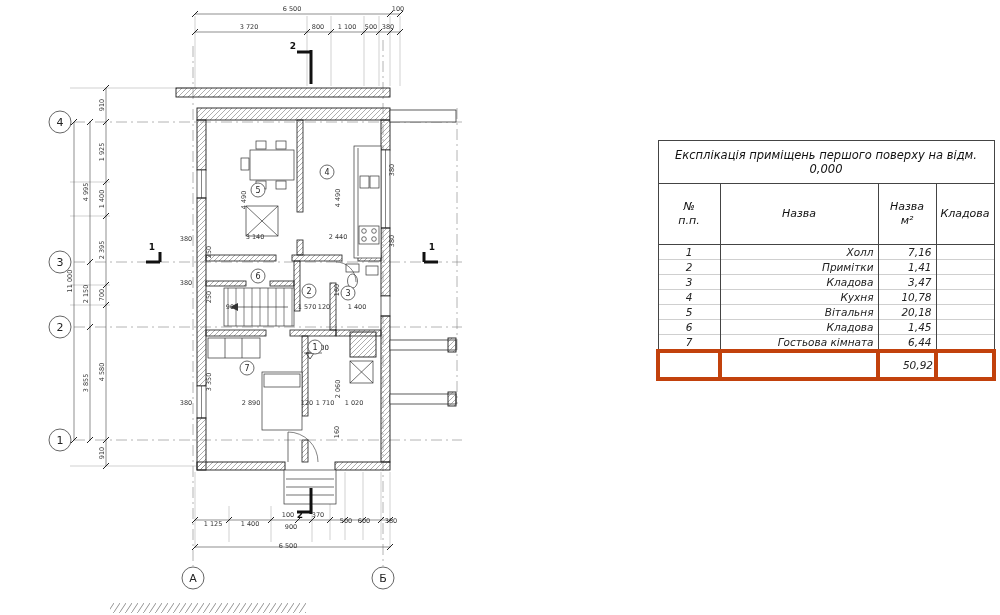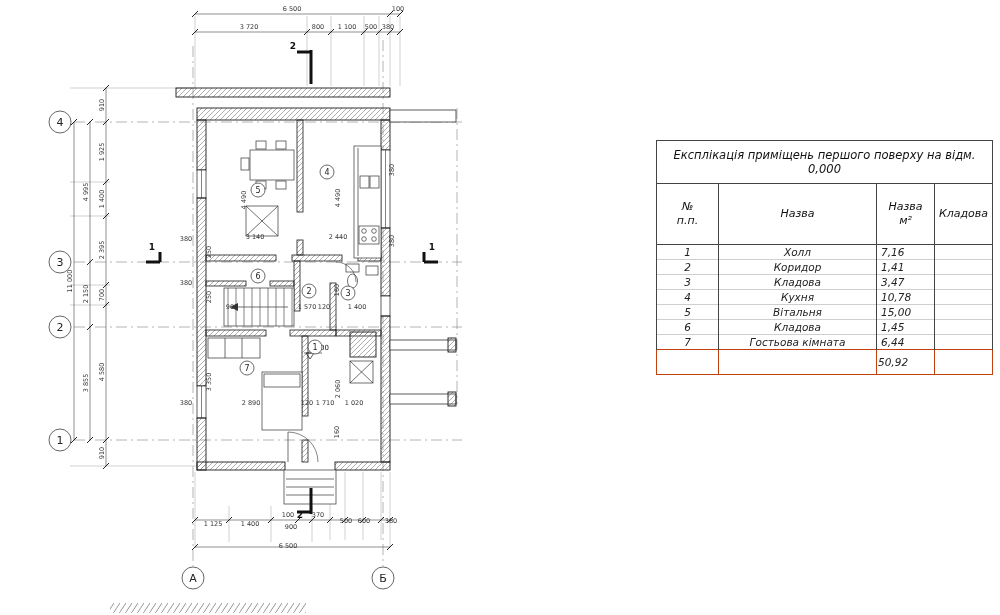--- a/index.html
+++ b/index.html
@@ -40,25 +40,25 @@
   .head-row th{
     border:1px solid #444;height:58px;text-align:center;vertical-align:middle;
     font-size:11px;line-height:1.25;color:#111;
   }
   .explication tbody td{
     border-left:1px solid #444;border-right:1px solid #444;border-top:1px solid #cfcfcf;
     font-size:10.5px;height:12px;padding:1px 4px;white-space:nowrap;overflow:hidden;
   }
   .explication tbody tr:first-child td{border-top:1px solid #444;}
   .explication td.num{text-align:center;}
-  .explication td.name{text-align:center;}
-  .explication td.area{text-align:left;}
+  .explication td.name{text-align:right;}
+  .explication td.area{text-align:right;}
   .explication td.notes{text-align:center;}
   .explication tfoot td{
-    border:1px solid #c2410c;height:22px;font-size:10.5px;text-align:center;vertical-align:middle;
+    border:4px solid #c2410c;height:22px;font-size:10.5px;text-align:center;vertical-align:middle;
   }
 </style>
 </head>
 <body>
 
 <div id="plan-wrap">
 <svg id="plan-svg" width="620" height="615" viewBox="0 0 620 615">
   <defs>
     <pattern id="hatchP" width="5" height="5" patternUnits="userSpaceOnUse">
       <path d="M0,5 L5,0" stroke="#777" stroke-width="0.6"></path>
@@ -421,40 +421,40 @@
     </thead>
     <tbody>
         <tr>
           <td class="num">1</td>
           <td class="name">Холл</td>
           <td class="area">7,16</td>
           <td class="notes"></td>
         </tr>
         <tr>
           <td class="num">2</td>
-          <td class="name">Коридор</td>
+          <td class="name">Примітки</td>
           <td class="area">1,41</td>
           <td class="notes"></td>
         </tr>
         <tr>
           <td class="num">3</td>
           <td class="name">Кладова</td>
           <td class="area">3,47</td>
           <td class="notes"></td>
         </tr>
         <tr>
           <td class="num">4</td>
           <td class="name">Кухня</td>
           <td class="area">10,78</td>
           <td class="notes"></td>
         </tr>
         <tr>
           <td class="num">5</td>
           <td class="name">Вітальня</td>
-          <td class="area">15,00</td>
+          <td class="area">20,18</td>
           <td class="notes"></td>
         </tr>
         <tr>
           <td class="num">6</td>
           <td class="name">Кладова</td>
           <td class="area">1,45</td>
           <td class="notes"></td>
         </tr>
         <tr>
           <td class="num">7</td>

